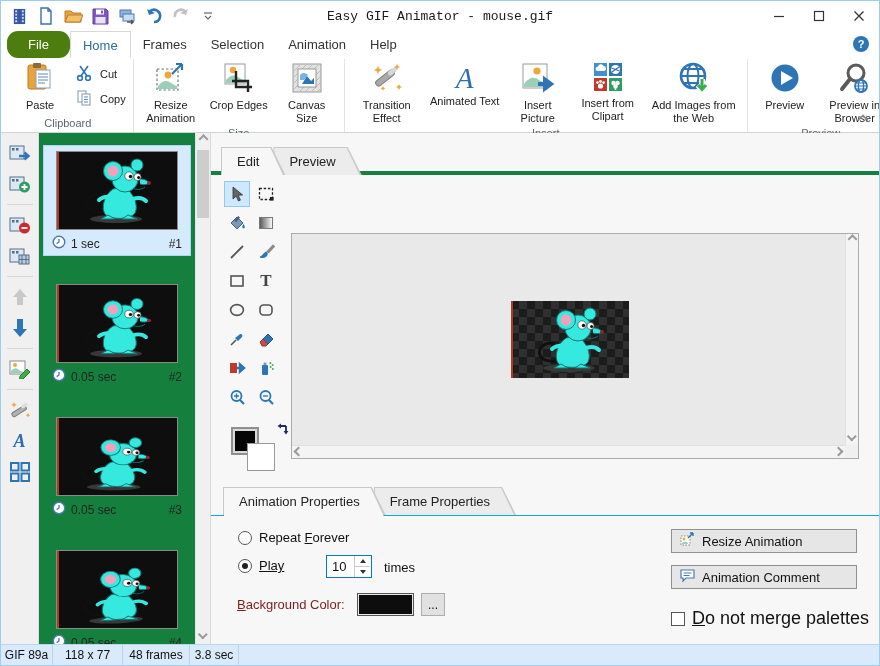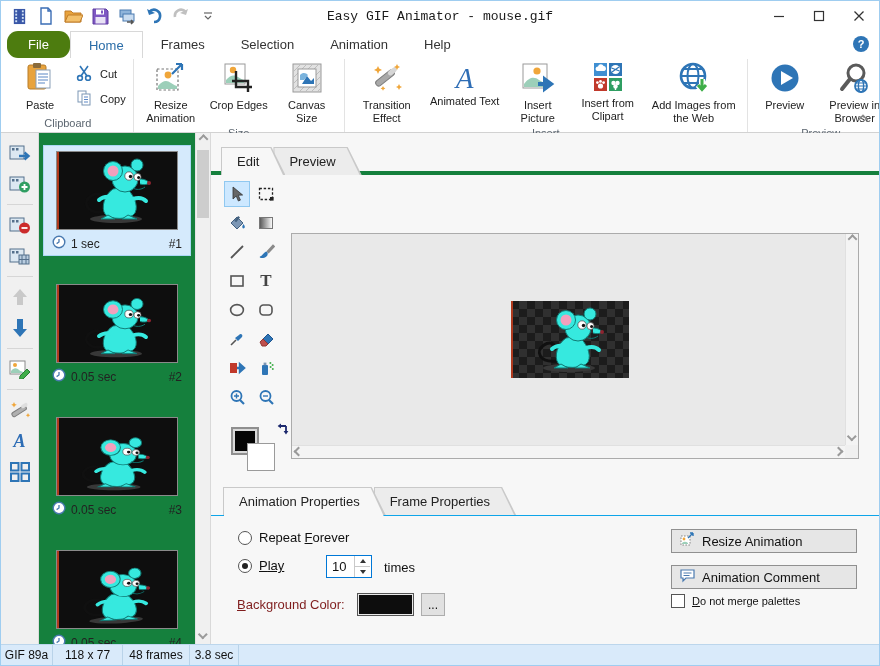--- a/index.html
+++ b/index.html
@@ -10,21 +10,21 @@
   
   .titlebar { position:relative; height:30px; background:#fff; display:flex; align-items:center;font-family:Liberation Mono, monospace; }
   .qat { display:flex; align-items:center; gap:7px; padding-left:8px; z-index:2; }
   .qat .qbtn { width:20px; height:20px; display:flex; align-items:center; justify-content:center; }
   .window-title { position:absolute; left:0; right:0; top:0; height:30px; display:flex; align-items:center; justify-content:center; font-size:13px; color:#1a1a1a; }
   .win-controls { position:absolute; right:0; top:0; height:30px; display:flex; z-index:2; }
   .win-btn { width:40px; height:30px; display:flex; align-items:center; justify-content:center; }
 
   
   .tabrow { position:relative; height:27px; background:#fff; display:flex; align-items:stretch; }
-  .mtab { display:flex; align-items:center; padding:0 18px; font-size:13px; color:#333; }
+  .mtab { display:flex; align-items:center; padding:0 12px; font-size:13px; color:#333; }
   .mtab.file { background:#4d7c0f; color:#fff; margin-left:6px; padding:0 21px;border-radius:11px; }
   .mtab.active { background:#fff; color:#2b6da8; border:1px solid #d8d8d8; border-bottom:none; }
   .help-btn { position:absolute; right:10px; top:5px; width:16px; height:16px; border-radius:50%; background:#2e75b6; color:#fff; font-size:11px; font-weight:bold; display:flex; align-items:center; justify-content:center; }
 
   
   .ribbon { position:relative; height:75px; background:#fff; border-bottom:1px solid #d2d2d2; display:flex; padding:1px 2px 0 2px; }
   .rgroup { display:flex; flex-direction:column; border-right:1px solid #e3e3e3; padding:0 3px; }
   .rgroup-buttons { flex:1; display:flex; align-items:flex-start; }
   .rgroup-label { text-align:center; font-size:11px; color:#5c6670; padding:1px 2px 3px; }
   .rbtn { display:flex; flex-direction:column; align-items:center; padding:3px 4px 1px; gap:1px; }
@@ -106,21 +106,21 @@
   .spin-btns { width:16px; display:flex; flex-direction:column; }
   .spin-btn { flex:1; display:flex; align-items:center; justify-content:center; border-left:1px solid #c9c9c9; }
   .spin-btn + .spin-btn { border-top:1px solid #c9c9c9; }
   .tri-up { width:0; height:0; border-left:3px solid transparent; border-right:3px solid transparent; border-bottom:4px solid #333; }
   .tri-down { width:0; height:0; border-left:3px solid transparent; border-right:3px solid transparent; border-top:4px solid #333; }
   .times-lbl { position:absolute; left:173px; top:44px; font-size:13px; color:#111; }
   .bg-lbl { position:absolute; left:26px; top:81px; font-size:13px; color:#7f1d1d;text-align:right; }
   .bg-swatch { position:absolute; left:146px; top:77px; width:57px; height:23px; background:#0d0d0d; border:1px solid #555; box-shadow:0 0 0 1px #e9e9e9 inset; }
   .browse-btn { position:absolute; left:210px; top:77px; width:24px; height:23px; background:#e1e1e1; border:1px solid #adadad; font-size:12px; color:#111; display:flex; align-items:center; justify-content:center; }
   .pbtn { position:absolute; width:186px; height:24px; background:#e6e6e6; border:1px solid #909090; display:flex; align-items:center; gap:7px; padding:0 8px; font-size:13px; color:#111; }
-  .checkbox-row { position:absolute; left:460px; top:78px; display:flex; align-items:center; gap:7px; font-size:11px; color:#111; }
+  .checkbox-row { position:absolute; left:460px; top:92px; display:flex; align-items:center; gap:7px; font-size:18px; color:#111; }
   .checkbox { width:14px; height:14px; border:1px solid #555; background:#fff; }
 
   
   .statusbar { position:absolute; left:0; right:0; bottom:0; height:21px; background:#d9eafa; border-top:1px solid #bcd6ec; display:flex; align-items:stretch; font-size:12px; color:#111; }
   .scell { display:flex; align-items:center; justify-content:center; border-right:1px solid #b9d3e9; }
 </style>
 </head>
 <body>
 
 <svg width="0" height="0" style="position:absolute">

